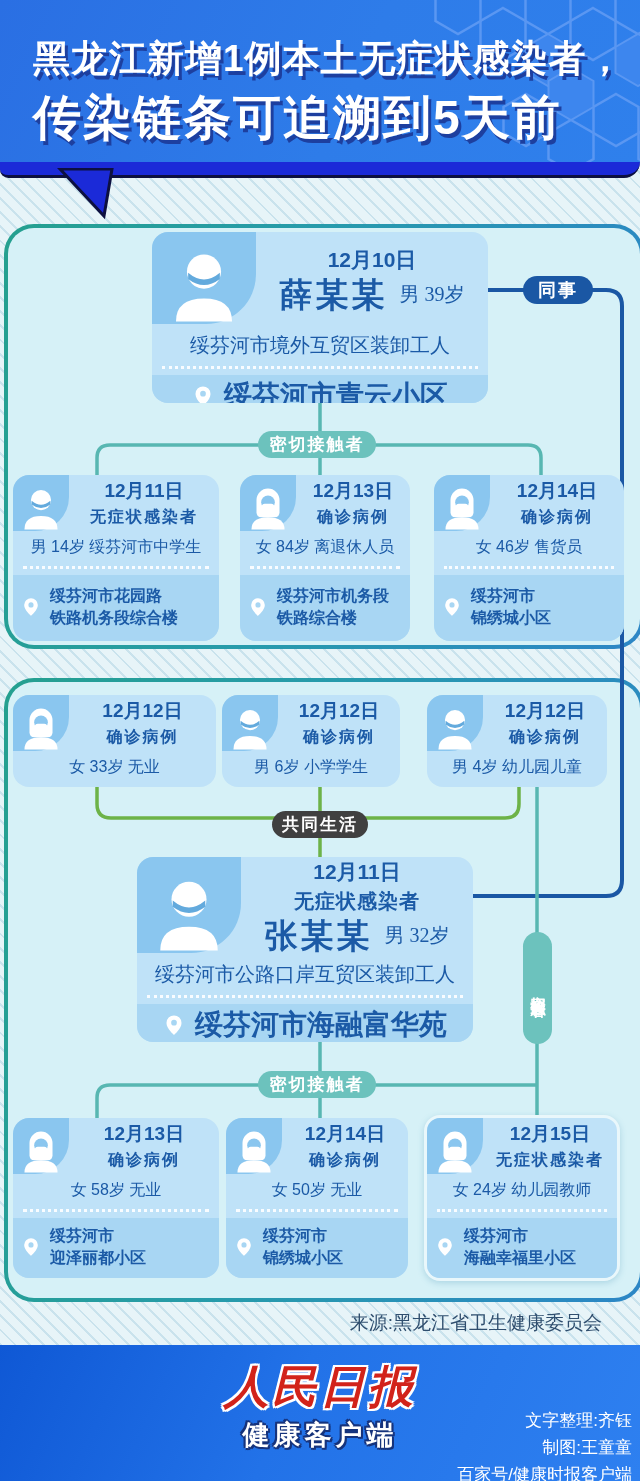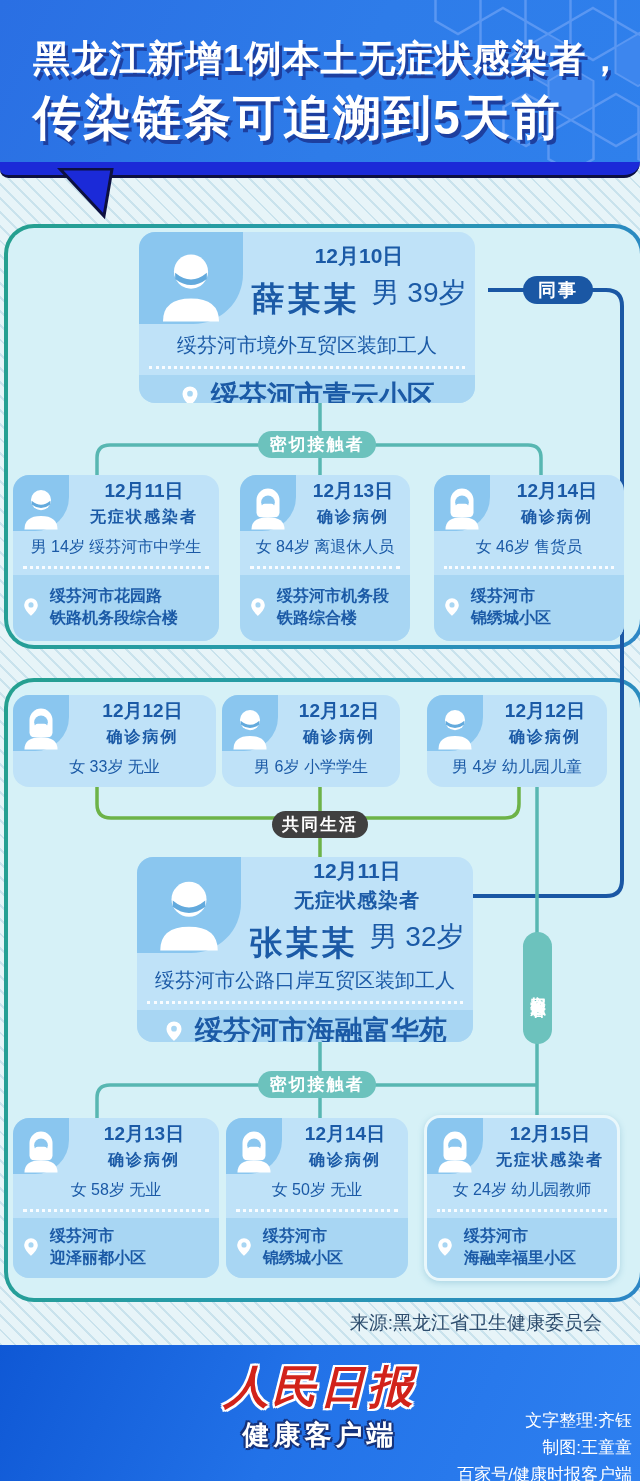--- a/index.html
+++ b/index.html
@@ -53,21 +53,21 @@
   .cdots{border-top:3px dotted rgba(255,255,255,.9);margin:8px 10px 0 10px;}
   .cloc{flex-grow:1;background:#a8d6f3;margin-top:6px;display:flex;align-items:center;
     padding:4px 6px 6px 8px;gap:9px;}
   .cloc-lines{font-size:16px;font-weight:bold;line-height:1.35;}
   .pin{flex-shrink:0;}
   
   .bigcard .cdate{font-size:21px;}
   .bigcard .cstatus{font-size:20px;letter-spacing:1px;margin-top:2px;}
   .namerow{display:flex;align-items:flex-end;justify-content:center;gap:12px;margin-top:4px;}
   .cname{font-size:33px;font-weight:bold;letter-spacing:3px;line-height:1;}
-  .cgender{font-size:28px;padding-bottom:3px;}
+  .cgender{font-size:20px;padding-bottom:3px;font-family:Liberation Serif, serif;}
   .bigcard .chead-txt{justify-content:center;}
   .cocc{text-align:center;font-size:20px;margin-top:8px;white-space:nowrap;}
   .bigcard .cdots{margin-top:7px;}
   .bigcard .cloc{justify-content:center;flex-grow:1;gap:10px;padding:2px 6px 4px 6px;}
   .bigcard .cloc-lines{font-size:28px;}
   .hl{border:3px solid #e9f7fb;box-shadow:0 2px 6px rgba(47,130,170,.25);}
   
   .source{position:absolute;right:38px;top:1310px;font-size:19px;color:#2f4e6e;}
   .footer{position:absolute;left:0;top:1345px;width:640px;height:136px;
     background:linear-gradient(115deg,#0f58d5 0%,#2272e8 45%,#2e80f0 100%);}
@@ -151,21 +151,21 @@
 
     <path d="M320 403 V432 M320 445 V475 M97 475 V458 Q97 445 110 445 H528 Q541 445 541 458 V475" stroke="#58b7b2" stroke-width="3.5"></path>
 
     <path d="M97 787 V804 Q97 818 111 818 H505 Q519 818 519 804 V787 M320 787 V814 M320 835 V857" stroke="#6db348" stroke-width="3.5"></path>
 
     <path d="M537 787 V1118" stroke="#58b7b2" stroke-width="3.5"></path>
 
     <path d="M320 1042 V1072 M320 1098 V1118 M97 1118 V1098 Q97 1085 110 1085 H537" stroke="#58b7b2" stroke-width="3.5"></path>
   </svg>
 
-  <div class="card bigcard" style="left:139px;top:232px;width:336px;height:171px;">
+  <div class="card bigcard" style="left:152px;top:232px;width:336px;height:171px;">
     <div class="chead">
       <div class="tile bg-tile">
         <svg width="78" height="78" viewBox="0 0 64 64">
             <use href="#icon-male"></use>
           </svg>
       </div>
       <div class="chead-txt">
         <div class="cdate">12月10日</div>
         <div class="namerow">
           <span class="cname">薛某某</span>

